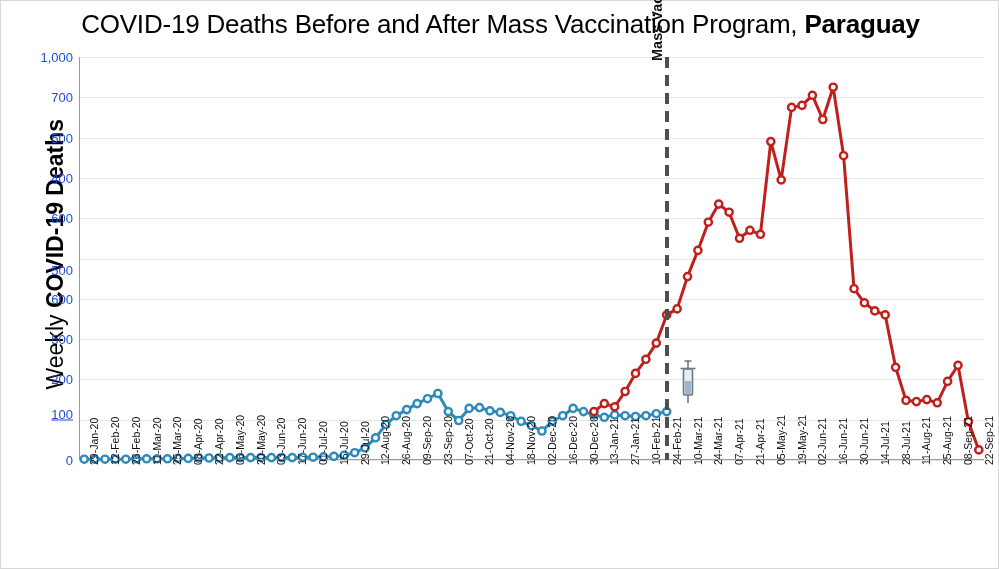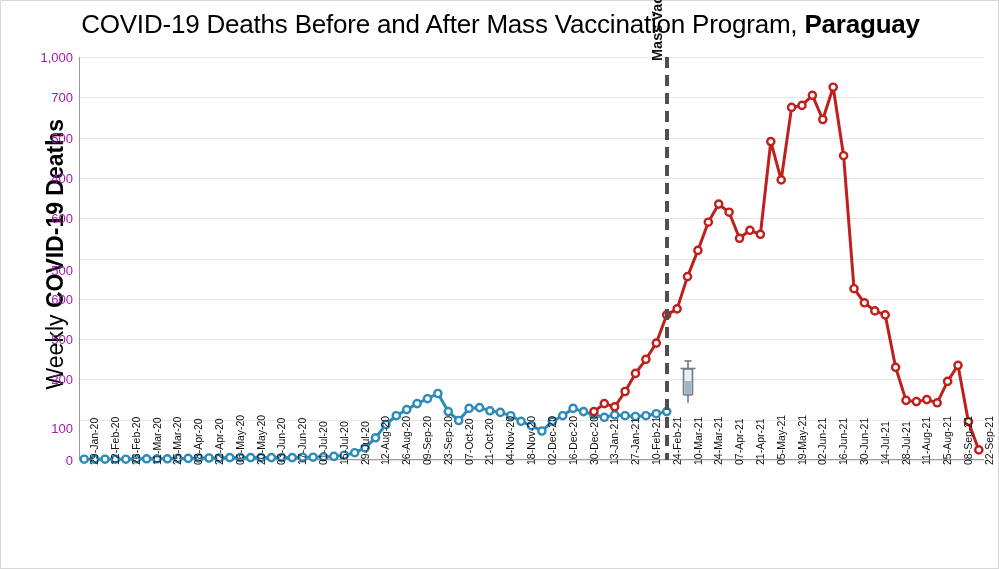--- a/index.html
+++ b/index.html
@@ -56,21 +56,21 @@
     width: 905px;
     height: 403px;
   }
   .ytick {
     position: absolute;
     right: 100%;
     margin-right: 6px;
     transform: translateY(-50%);
     font-size: 13px;
     white-space: nowrap;
-    color: #a21caf;
+    color: #1d4ed8;
   }
   .gridline {
     position: absolute;
     left: 0;
     width: 100%;
     height: 1px;
     background: #e6e6e6;
   }
   .axis-line {
     position: absolute;
@@ -165,21 +165,21 @@
         <div class="gridline" style="top: 241.8px;"></div>
         <div class="gridline" style="top: 201.5px;"></div>
         <div class="gridline" style="top: 161.2px;"></div>
         <div class="gridline" style="top: 120.9px;"></div>
         <div class="gridline" style="top: 80.6px;"></div>
         <div class="gridline" style="top: 40.3px;"></div>
         <div class="gridline" style="top: 0px;"></div>
       </div>
     <div id="yticklabels">
         <div class="ytick" style="top: 403px;">0</div>
-        <div class="ytick" style="top: 371px;">100</div>
+        <div class="ytick" style="top: 357px; text-decoration: underline;">100</div>
         <div class="ytick" style="top: 322.4px;">200</div>
         <div class="ytick" style="top: 282.1px;">500</div>
         <div class="ytick" style="top: 241.8px;">600</div>
         <div class="ytick" style="top: 213px;">500</div>
         <div class="ytick" style="top: 161.2px;">600</div>
         <div class="ytick" style="top: 120.9px;">400</div>
         <div class="ytick" style="top: 80.6px;">500</div>
         <div class="ytick" style="top: 40.3px;">700</div>
         <div class="ytick" style="top: 0px;">1,000</div>
       </div>

